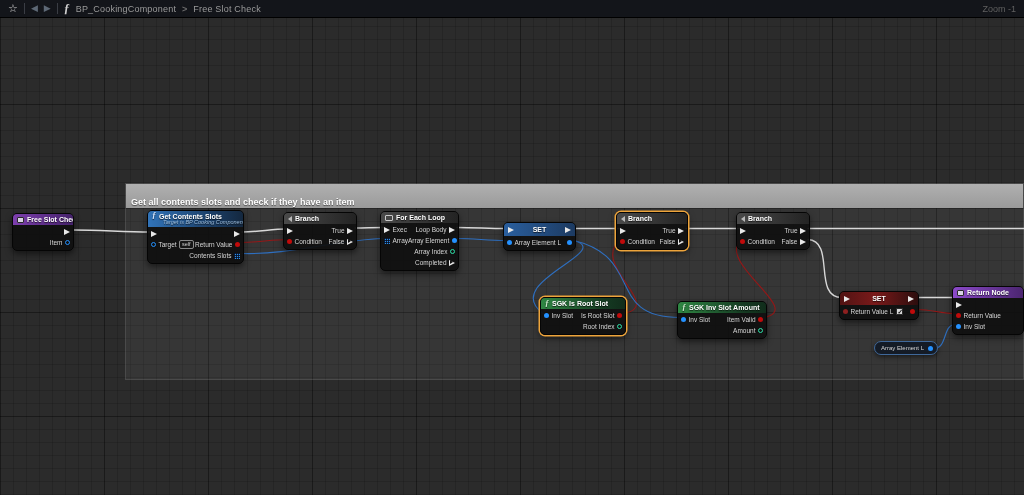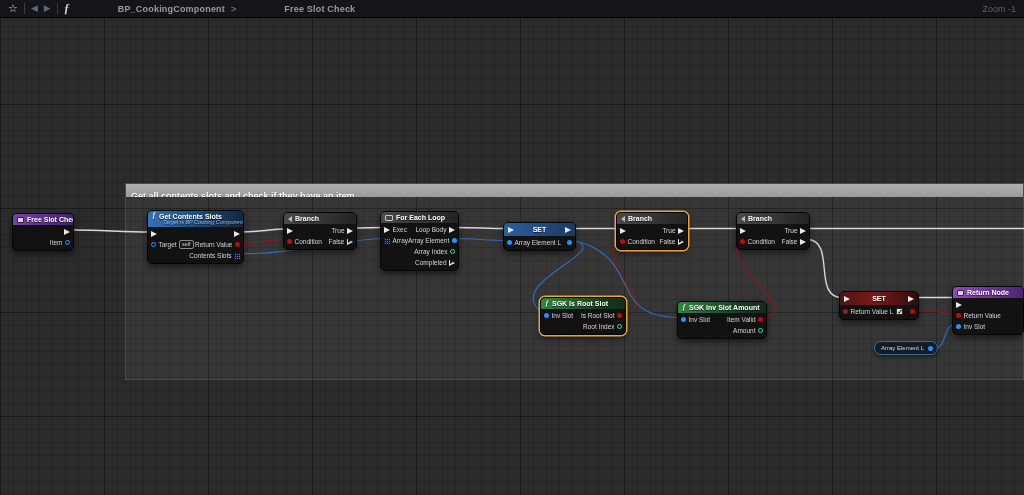--- a/index.html
+++ b/index.html
@@ -18,32 +18,32 @@
   
   .toolbar {
     position:absolute; top:0; left:0; right:0; height:18px; z-index:30;
     background:#13151a; border-bottom:1px solid #000;
     display:flex; align-items:center; gap:6px; padding:0 8px;
   }
   .tb-star { color:#c9c9c9; font-size:11px; line-height:1; cursor:pointer; }
   .tb-arrow { color:#5d6875; font-size:9px; line-height:1; cursor:pointer; }
   .tb-sep { width:1px; height:11px; background:#3a3d44; }
   .tb-fn { color:#cfcfcf; font-family:"Liberation Serif", serif; font-style:italic; font-size:12px; font-weight:700; }
-  .tb-crumb { color:#9a9a9a; font-size:9px; font-weight:700; letter-spacing:.2px;margin-left:42px; }
+  .tb-crumb { color:#9a9a9a; font-size:9px; font-weight:400; letter-spacing:.2px; }
   .tb-crumb-sep { color:#6d6d6d; font-size:9px; font-weight:700; }
   .tb-zoom { margin-left:auto; color:#606060; font-size:9px; font-weight:400; }
   
   .comment {
     position:absolute; left:125px; top:183px; width:899px; height:197px; z-index:1;
     background:rgba(255,255,255,.055); border:1px solid rgba(255,255,255,.10);
   }
   .comment-title {
     height:13px; background:linear-gradient(#b0b0b0,#9a9a9a);
     color:#fff; font-size:9px; font-weight:700; line-height:13px;
-    padding:6px 5px; text-shadow:0 1px 1px rgba(0,0,0,.55);
+    padding:12px 5px; text-shadow:0 1px 1px rgba(0,0,0,.55);
     white-space:nowrap; overflow:hidden; cursor:move;
   }
   
   svg.wires { position:absolute; top:0; left:0; z-index:2; pointer-events:none; }
   
   .node {
     position:absolute; z-index:10;
     background:rgba(15,15,15,.93);
     border:1px solid #050505; border-radius:5px;
     box-shadow:0 3px 6px rgba(0,0,0,.5);

